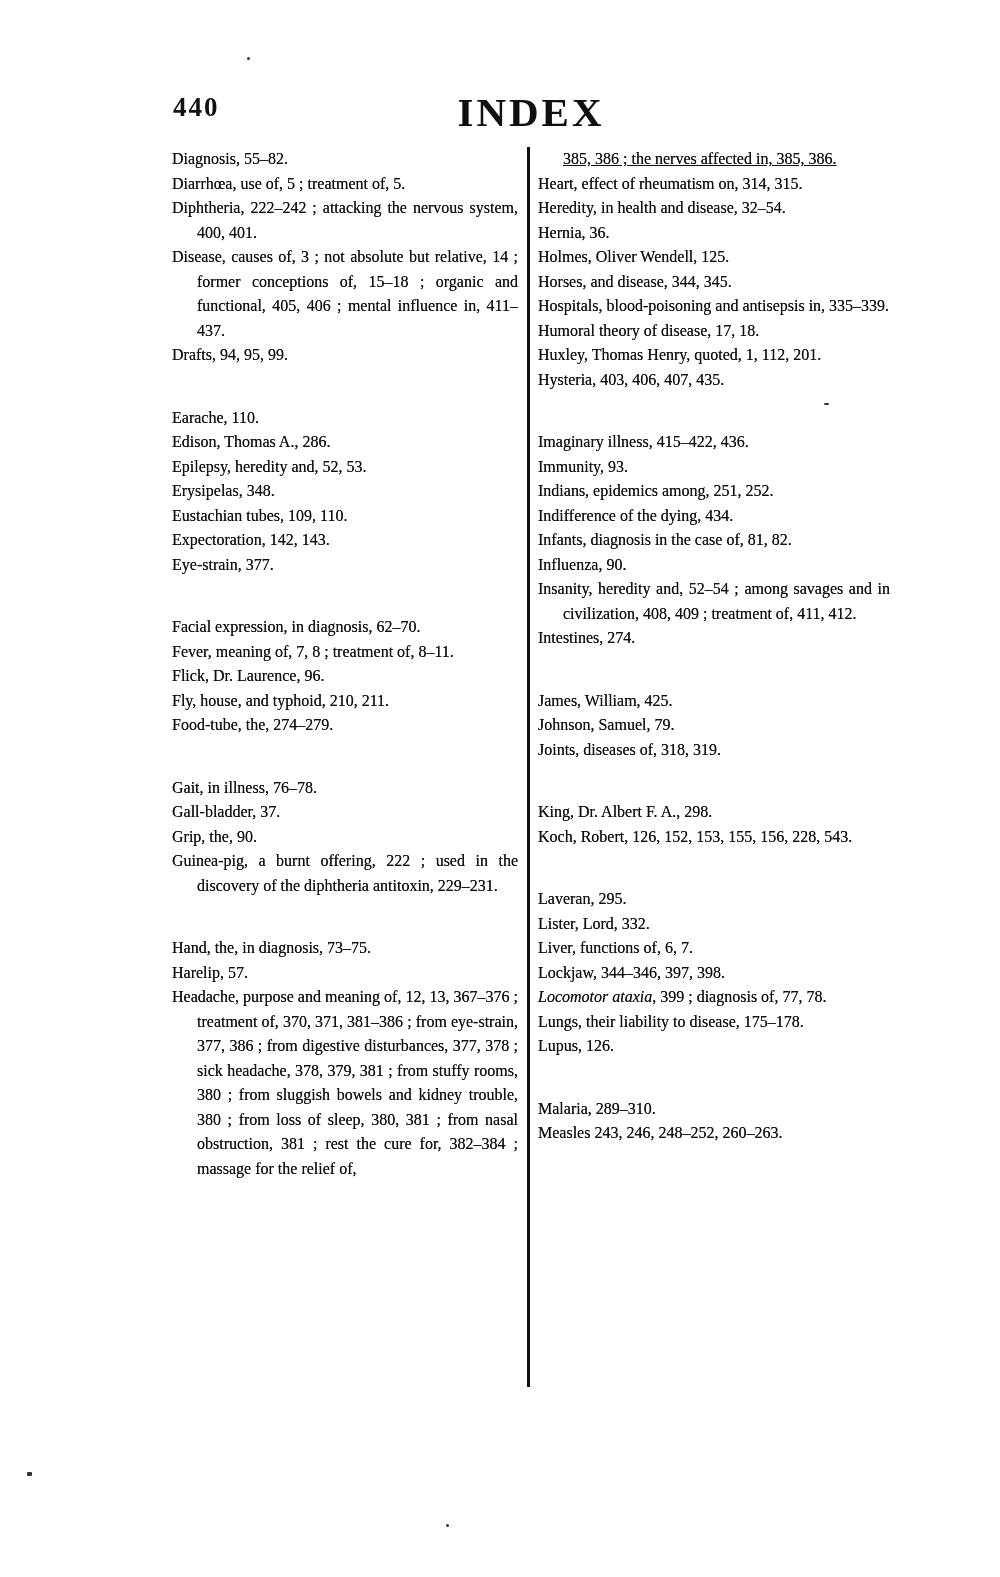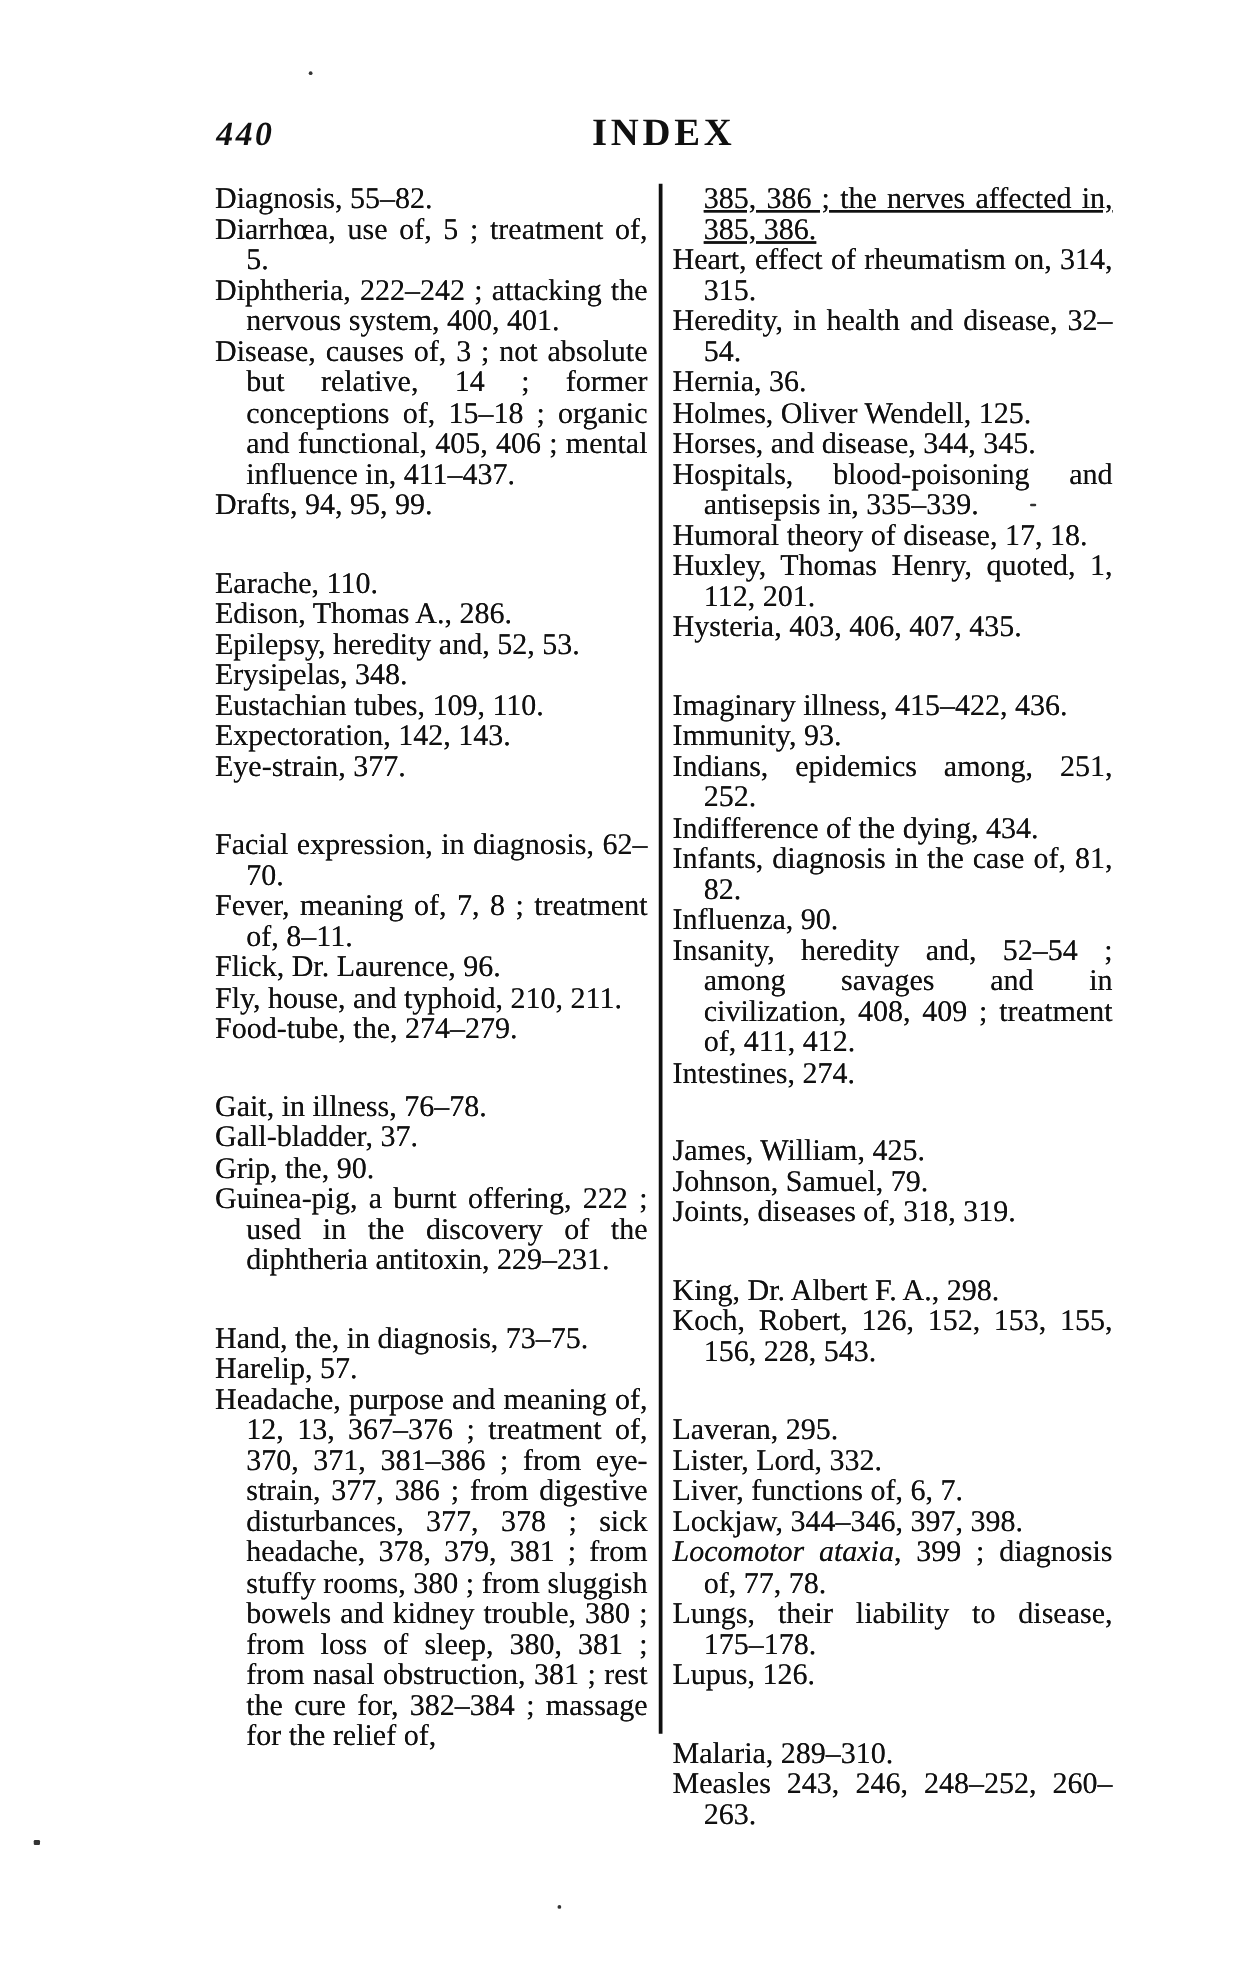--- a/index.html
+++ b/index.html
@@ -7,33 +7,33 @@
   body {
     width:1000px; height:1577px;
     background:var(--paper);
     position:relative; overflow:hidden;
     font-family:"Liberation Serif","DejaVu Serif",serif;
     color:var(--ink);
   }
   .page { position:absolute; inset:0; }
   .page-number {
     position:absolute; left:173px; top:92px;
-    font-size:27px; font-weight:bold; letter-spacing:2px;font-style:italic;
+    font-size:27px; font-weight:bold; letter-spacing:2px;
   }
   .page-title {
     position:absolute; left:531px; top:88px; transform:translateX(-50%);
-    font-size:31px; font-weight:bold; letter-spacing:3px;
+    font-size:41px; font-weight:bold; letter-spacing:3px;
   }
   .divider {
     position:absolute; left:527px; top:147px; width:3px; height:1240px;
     background:var(--ink);
   }
   .col {
     position:absolute; top:147px;
-    font-size:24px; line-height:24.5px;
+    font-size:16px; line-height:24.5px;
     text-align:justify;
     text-shadow:0 0 0.5px rgba(0,0,0,0.75);
   }
   .col-left  { left:172px; width:346px; }
   .col-right { left:538px; width:352px; }
   .group { margin-top:38px; }
   .group:first-child { margin-top:0; }
   .entry { margin:0; padding-left:25px; text-indent:-25px; }
   .entry.continuation { text-indent:0;text-decoration:underline; }
   .entry i { font-style:italic; }

